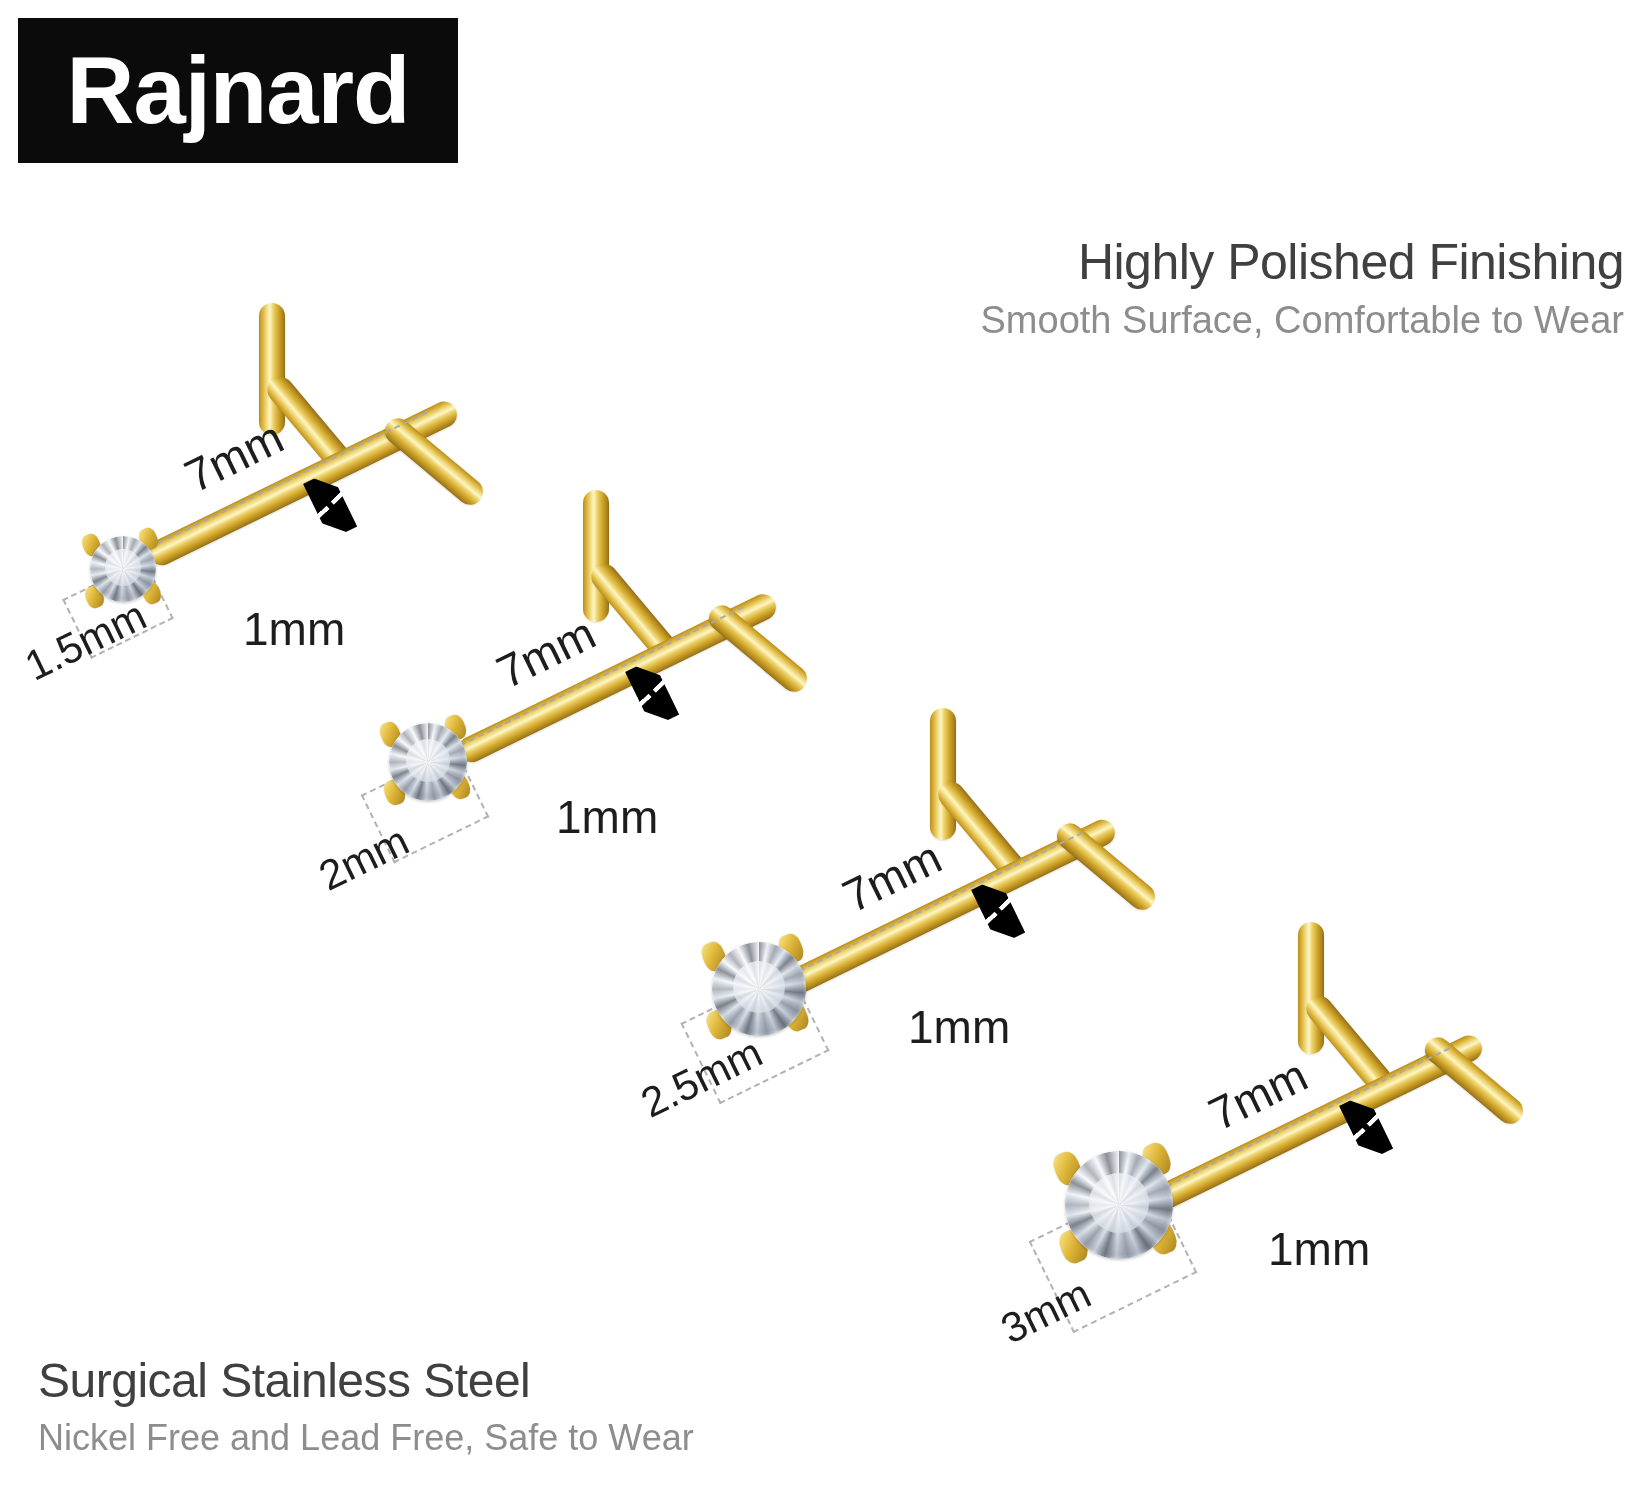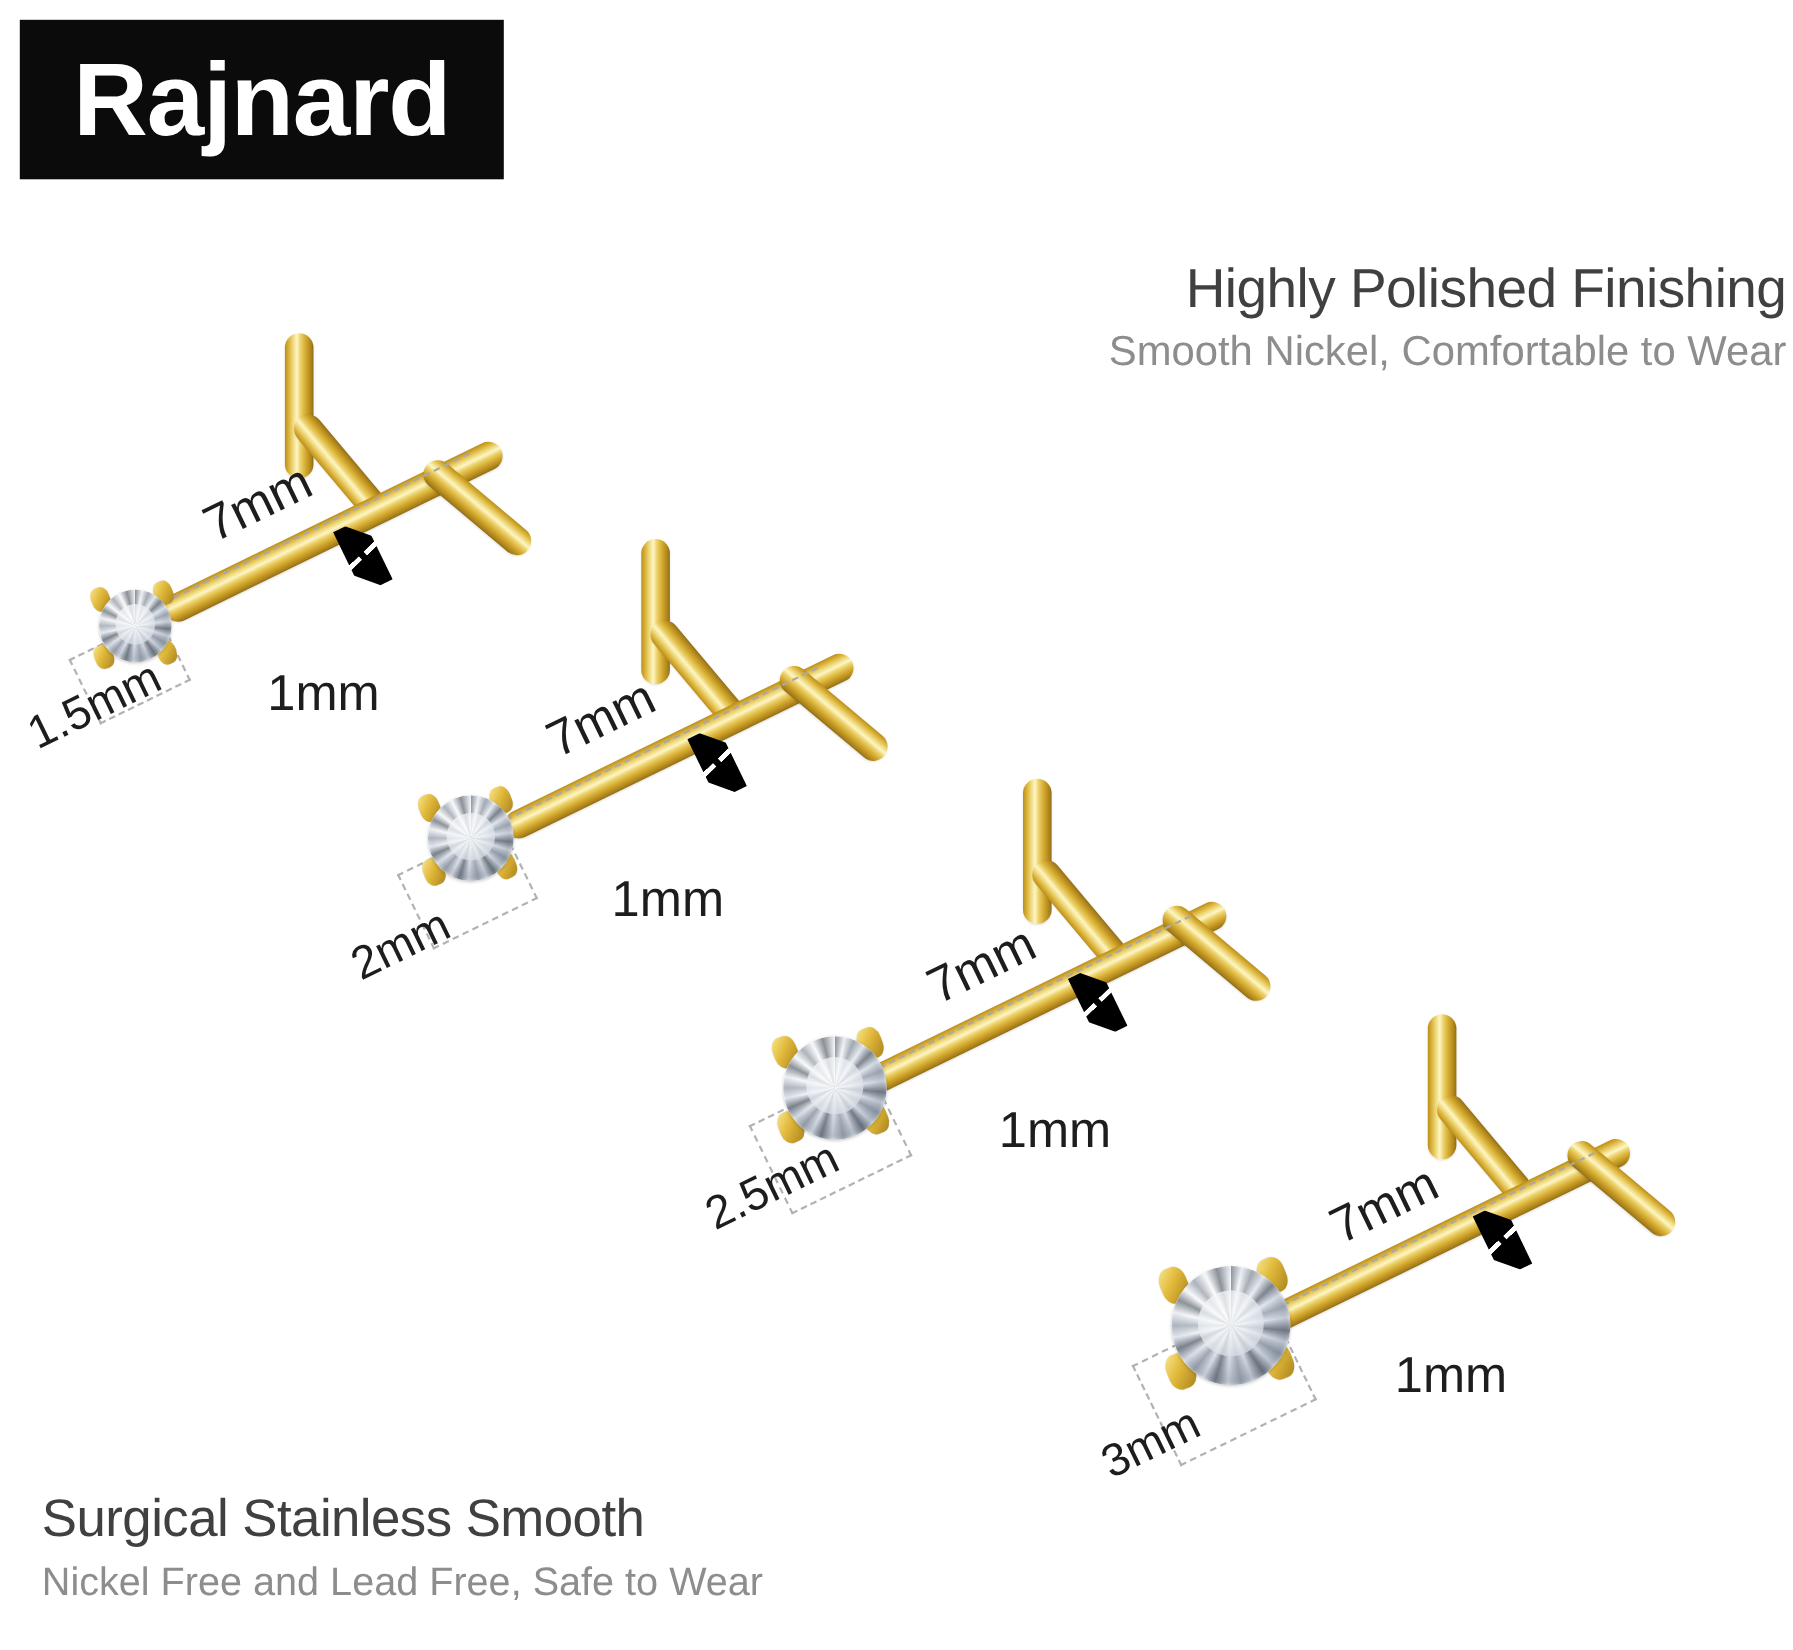--- a/index.html
+++ b/index.html
@@ -153,21 +153,21 @@
 <body>
 
 <div class="canvas">
 
   <div class="logo-box">
     <span class="logo-text">Rajnard</span>
   </div>
 
   <div class="headline" id="headline-top">
     <div class="h1">Highly Polished Finishing</div>
-    <div class="h2">Smooth Nickel,  Comfortable to Wear</div>
+    <div class="h2">Smooth Surface,  Comfortable to Wear</div>
   </div>
 
   <div class="stud" style="left:0px;top:0px;">
 
     <div class="shaft vert" style="left:259px;top:303px;height:132px;"></div>
 
     <div class="shaft vert" style="left:259px;top:380px;height:118px;width:26px;transform:rotate(-40deg);transform-origin:50% 0%;"></div>
 
     <div class="shaft" style="left:150px;top:545px;width:340px;transform:rotate(-26deg);transform-origin:0 50%;"></div>
 
@@ -318,17 +318,17 @@
         <line x1="8" y1="9" x2="22" y2="53" stroke="#000" stroke-width="6" marker-start="url(#a4s)" marker-end="url(#a4e)"></line>
       </svg>
     </div>
 
     <span class="lbl lbl-len" style="left:1212px;top:1090px;transform:rotate(-26deg);">7mm</span>
     <span class="lbl lbl-gauge" style="left:1268px;top:1222px;">1mm</span>
     <span class="lbl lbl-gem" style="left:1004px;top:1308px;transform:rotate(-26deg);">3mm</span>
   </div>
 
   <div class="headline" id="headline-bottom">
-    <div class="h1">Surgical Stainless Smooth</div>
+    <div class="h1">Surgical Stainless Steel</div>
     <div class="h2">Nickel Free and Lead Free, Safe to Wear</div>
   </div>
 
 </div>
 
 </body></html>

